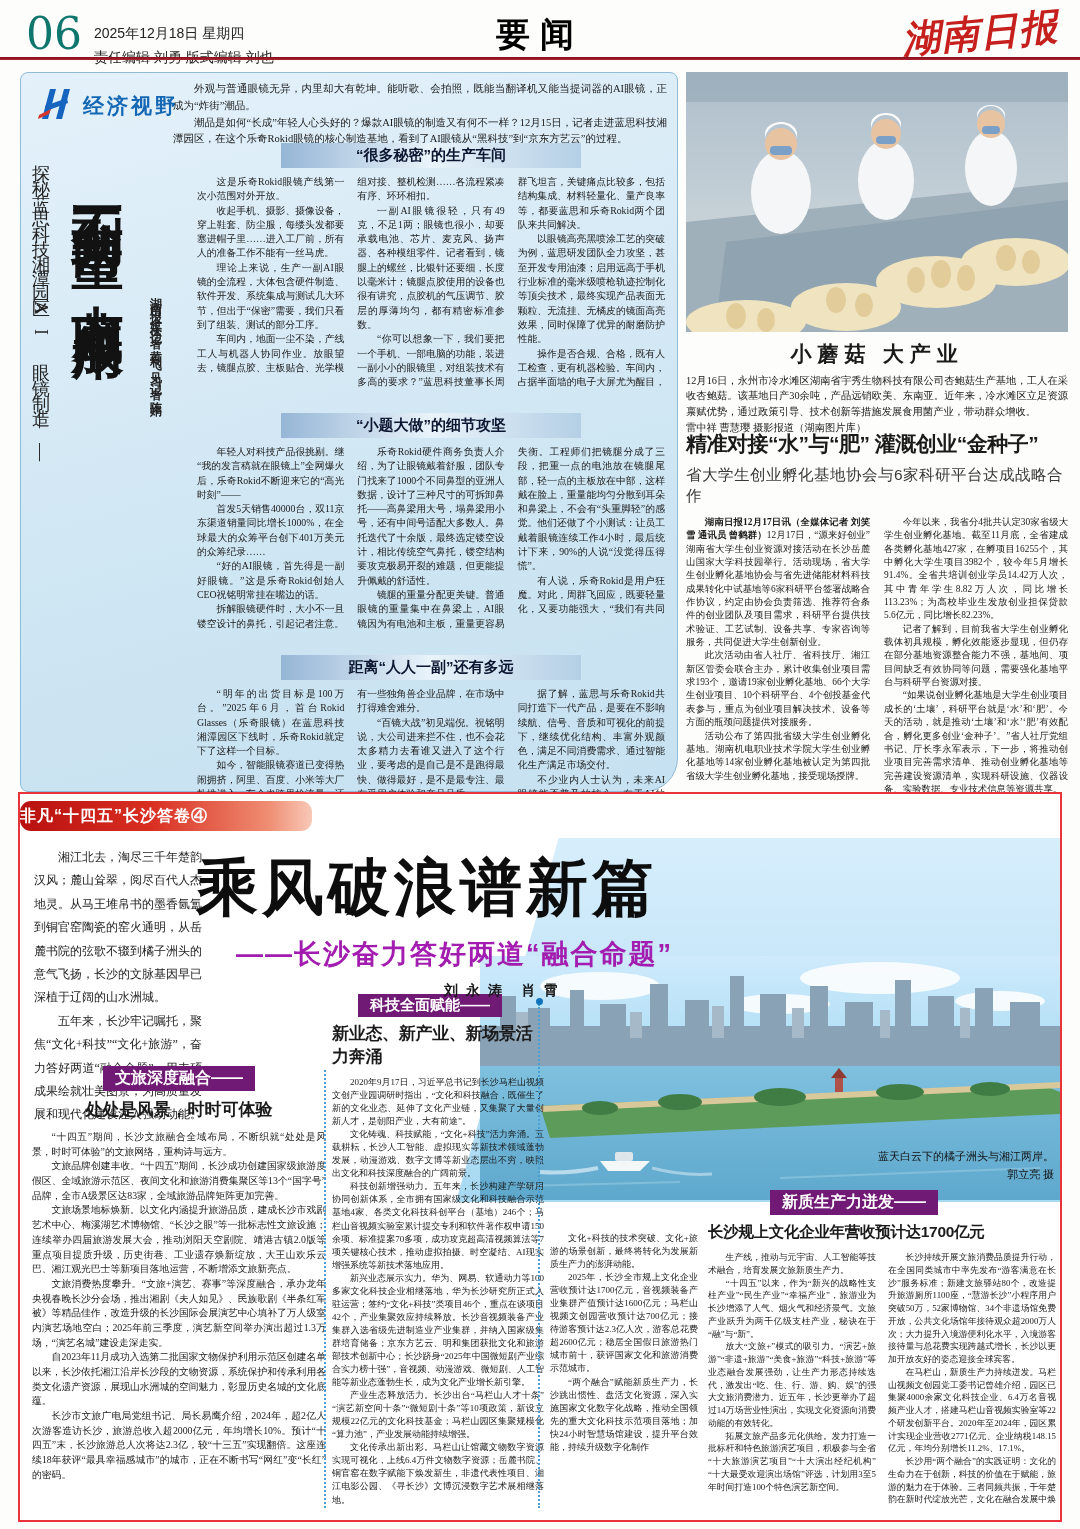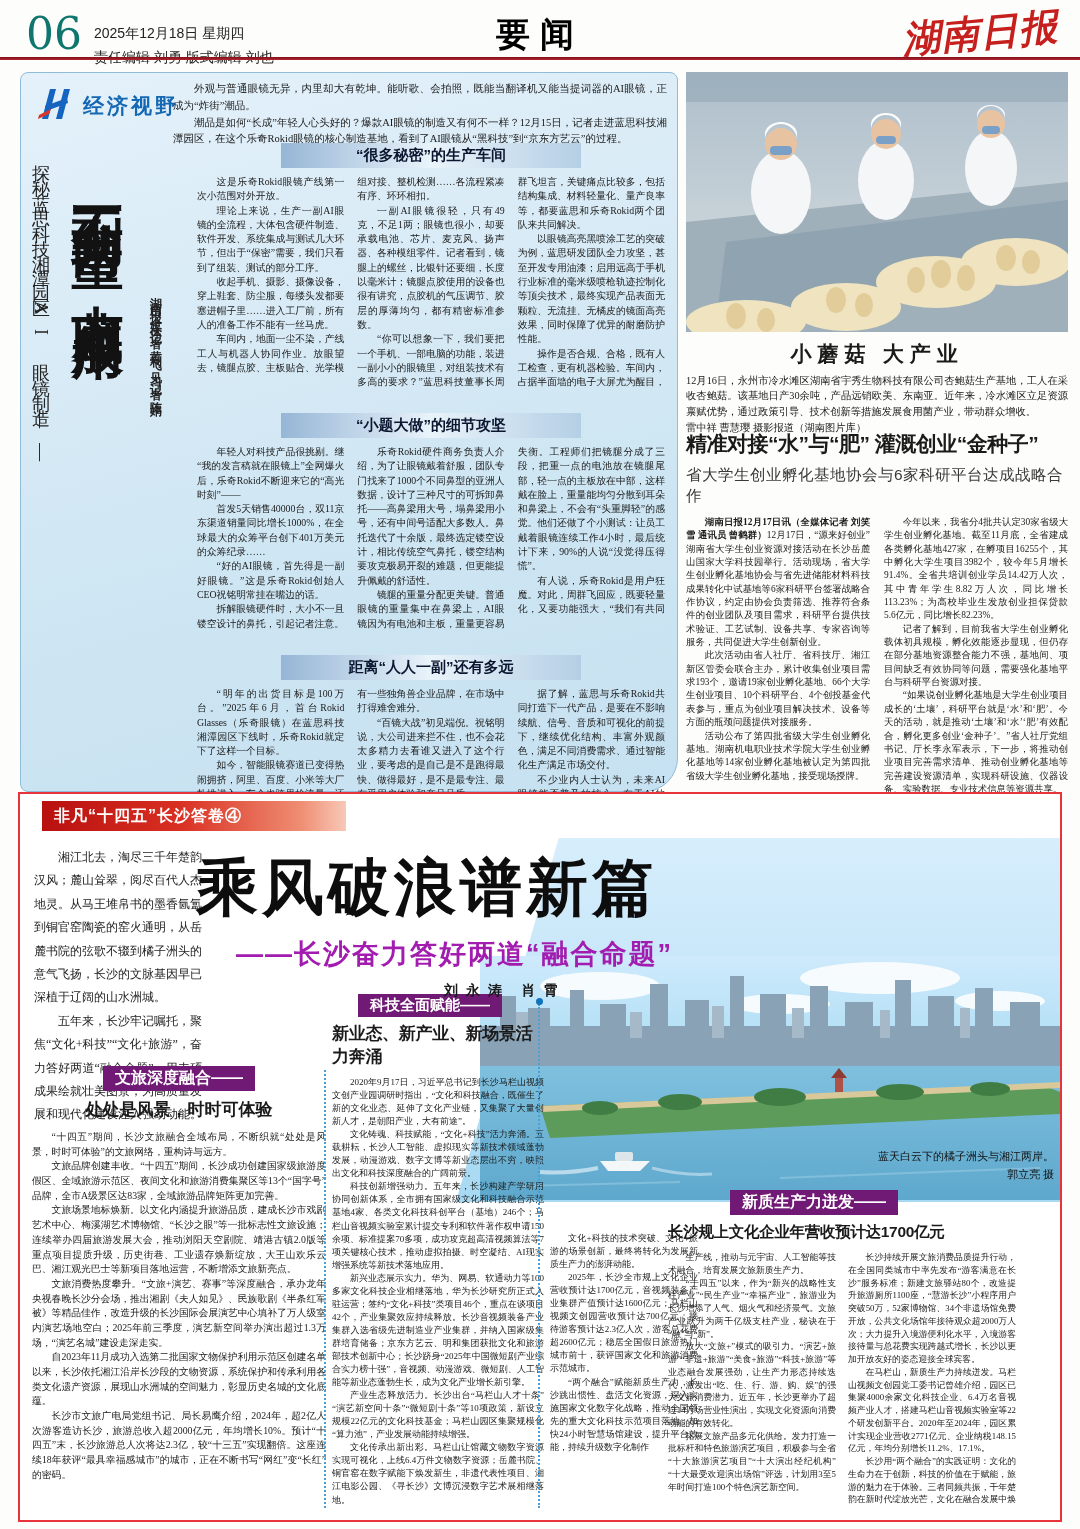--- a/index.html
+++ b/index.html
@@ -36,23 +36,23 @@
   .mcap-text{font-size:10.3px;line-height:1.5;text-align:justify;margin:0;}
   .mcap-credit{font-size:10.3px;text-align:left;margin:2px 0 0;}
   .seedling{position:absolute;left:686px;top:430px;width:382px;}
   .sd-headline{font-size:21px;font-weight:900;letter-spacing:-0.5px;white-space:nowrap;font-family:"Liberation Sans",sans-serif;margin:0;}
   .sd-subhead{font-size:15.5px;color:#3a3a3a;margin:7px 0 0;letter-spacing:0.5px;font-family:"Liberation Sans",sans-serif;}
   .sd-body{margin-top:9px;column-count:2;column-gap:14px;font-size:9.4px;line-height:1.42;text-align:justify;height:300px;overflow:hidden;}
   .sd-body p{margin:0;text-indent:2em;}
   .sd-lead b{font-weight:900;}
   
   .bottom{position:absolute;left:18px;top:792px;width:1040px;height:726px;border:2px solid #e8333a;background:#fff;}
-  .banner{position:absolute;left:22px;top:7px;width:292px;height:30px;line-height:30px;padding-left:12px;color:#fff;
+  .banner{position:absolute;left:0;top:7px;width:292px;height:30px;line-height:30px;color:#fff;
           font-size:16px;font-weight:900;letter-spacing:1px;font-family:"Liberation Sans",sans-serif;
-          background:linear-gradient(90deg,#b8100f 0%,#d92f22 45%,#ef8d72 85%,#f8c9b8 100%);}
+          background:linear-gradient(90deg,#b8100f 0%,#d92f22 45%,#ef8d72 85%,#f8c9b8 100%);border-radius:11px;}
   .cs-intro{position:absolute;left:14px;top:52px;width:168px;font-size:12px;line-height:1.95;text-align:justify;color:#222;}
   .cs-intro p{margin:0;text-indent:2em;}
   .cs-sky{position:absolute;left:436px;top:44px;width:604px;height:364px;
           clip-path:polygon(17% 0,100% 0,100% 100%,0 100%);
           background:linear-gradient(180deg,#d7eefc 0%,#bfe3f7 55%,#a6d9f2 100%);}
   .cs-photo{position:absolute;left:460px;top:162px;width:580px;height:244px;overflow:hidden;}
   .cs-cap{position:absolute;left:828px;top:354px;width:206px;text-align:right;font-size:11px;line-height:1.6;color:#111;z-index:5;}
   .cs-headline{position:absolute;left:176px;top:52px;font-size:62px;font-weight:900;letter-spacing:4px;color:#0d0d0d;z-index:4;font-family:"Liberation Sans",sans-serif;margin:0;}
   .cs-subhead{position:absolute;left:216px;top:142px;font-size:27px;font-weight:700;color:#a21caf;letter-spacing:2px;z-index:4;font-family:"Liberation Sans",sans-serif;margin:0;}
   .cs-byline{position:absolute;left:424px;top:188px;font-size:14px;font-weight:900;letter-spacing:8px;z-index:4;margin:0;}
@@ -61,21 +61,21 @@
   .wenlv{position:absolute;left:12px;top:272px;width:294px;}
   .wenlv .blue-tag{margin:0 auto;font-size:16px;}
   .wenlv-sub{text-align:center;font-size:17px;margin:7px 0 9px;}
   .wenlv-body{font-size:9.8px;line-height:1.5;text-align:justify;height:380px;overflow:hidden;}
   .wenlv-body p,.keji-body p,.bridge p,.xz-body p{margin:0;text-indent:2em;}
   .keji{position:absolute;left:312px;top:200px;width:212px;}
   .keji .blue-tag{margin-left:26px;}
   .keji-sub{font-size:17px;margin:5px 0 8px;letter-spacing:-0.3px;}
   .keji-body{font-size:9px;line-height:1.45;text-align:justify;height:468px;overflow:hidden;}
   .bridge{position:absolute;left:530px;top:438px;width:148px;font-size:9px;line-height:1.45;text-align:justify;height:278px;overflow:hidden;}
-  .xinzhi{position:absolute;left:648px;top:396px;width:348px;}
+  .xinzhi{position:absolute;left:688px;top:396px;width:348px;}
   .xinzhi .blue-tag{margin-left:62px;font-size:16px;}
   .xz-sub{font-size:15.5px;margin:7px 0 8px;letter-spacing:-0.3px;}
   .xz-body{column-count:2;column-gap:12px;font-size:8.8px;line-height:1.45;text-align:justify;height:264px;overflow:hidden;}
   .vsep{position:absolute;border-left:2px dotted #4a9fd4;width:0;}
   .sep1{left:304px;top:276px;height:438px;}
   .sep2{left:518px;top:210px;height:504px;}
   .sep2::before{content:"";position:absolute;left:-4px;top:-6px;width:7px;height:7px;border-radius:50%;background:#1273bd;}
 </style>
 </head>
 <body>
@@ -109,22 +109,22 @@
         <p>外观与普通眼镜无异，内里却大有乾坤。能听歌、会拍照，既能当翻译机又能当提词器的AI眼镜，正成为“炸街”潮品。</p>
         <p>潮品是如何“长成”年轻人心头好的？爆款AI眼镜的制造又有何不一样？12月15日，记者走进蓝思科技湘潭园区，在这个乐奇Rokid眼镜的核心制造基地，看到了AI眼镜从“黑科技”到“京东方艺云”的过程。</p>
       </div>
     <div class="kicker">探秘蓝思科技湘潭园区AI眼镜制造——</div>
     <div class="vh">不到一两重　内藏万般用</div>
     <div class="vbyline">湖南日报全媒体记者 黄利飞 见习记者 陈娟</div>
     <div class="f-content">
       <div class="sec-bar">“很多秘密”的生产车间</div>
       <div class="cols3 h-s1">
           <p>这是乐奇Rokid眼镜产线第一次小范围对外开放。</p>
+          <p>收起手机、摄影、摄像设备，穿上鞋套、防尘服，每缕头发都要塞进帽子里……进入工厂前，所有人的准备工作不能有一丝马虎。</p>
           <p>理论上来说，生产一副AI眼镜的全流程，大体包含硬件制造、软件开发、系统集成与测试几大环节，但出于“保密”需要，我们只看到了组装、测试的部分工序。</p>
-          <p>收起手机、摄影、摄像设备，穿上鞋套、防尘服，每缕头发都要塞进帽子里……进入工厂前，所有人的准备工作不能有一丝马虎。</p>
           <p>车间内，地面一尘不染，产线工人与机器人协同作业。放眼望去，镜腿点胶、主板贴合、光学模组对接、整机检测……各流程紧凑有序、环环相扣。</p>
           <p>一副AI眼镜很轻，只有49克，不足1两；眼镜也很小，却要承载电池、芯片、麦克风、扬声器、各种模组零件。记者看到，镜腿上的螺丝，比银针还要细，长度以毫米计；镜腿点胶使用的设备也很有讲究，点胶机的气压调节、胶层的厚薄均匀，都有精密标准参数。</p>
           <p>“你可以想象一下，我们要把一个手机、一部电脑的功能，装进一副小小的眼镜里，对组装技术有多高的要求？”蓝思科技董事长周群飞坦言，关键痛点比较多，包括结构集成、材料轻量化、量产良率等，都要蓝思和乐奇Rokid两个团队来共同解决。</p>
           <p>以眼镜高亮黑喷涂工艺的突破为例，蓝思研发团队全力攻坚，甚至开发专用油漆；启用远高于手机行业标准的毫米级喷枪轨迹控制化等顶尖技术，最终实现产品表面无颗粒、无流挂、无橘皮的镜面高亮效果，同时保障了优异的耐磨防护性能。</p>
           <p>操作是否合规、合格，既有人工检查，更有机器检验。车间内，占据半面墙的电子大屏尤为醒目，屏幕上数据图表实时更新，每一道工序的完成状态、每一环节的良品率等，全部可视化，俨然一幅产品生产的数字“全景图”。</p>
         </div>
       <div class="sec-bar">“小题大做”的细节攻坚</div>
       <div class="cols3 h-s2">
           <p>年轻人对科技产品很挑剔。继“我的发言稿就在眼镜上”全网爆火后，乐奇Rokid不断迎来它的“高光时刻”——</p>
           <p>首发5天销售40000台，双11京东渠道销量同比增长1000%，在全球最大的众筹平台创下401万美元的众筹纪录……</p>

